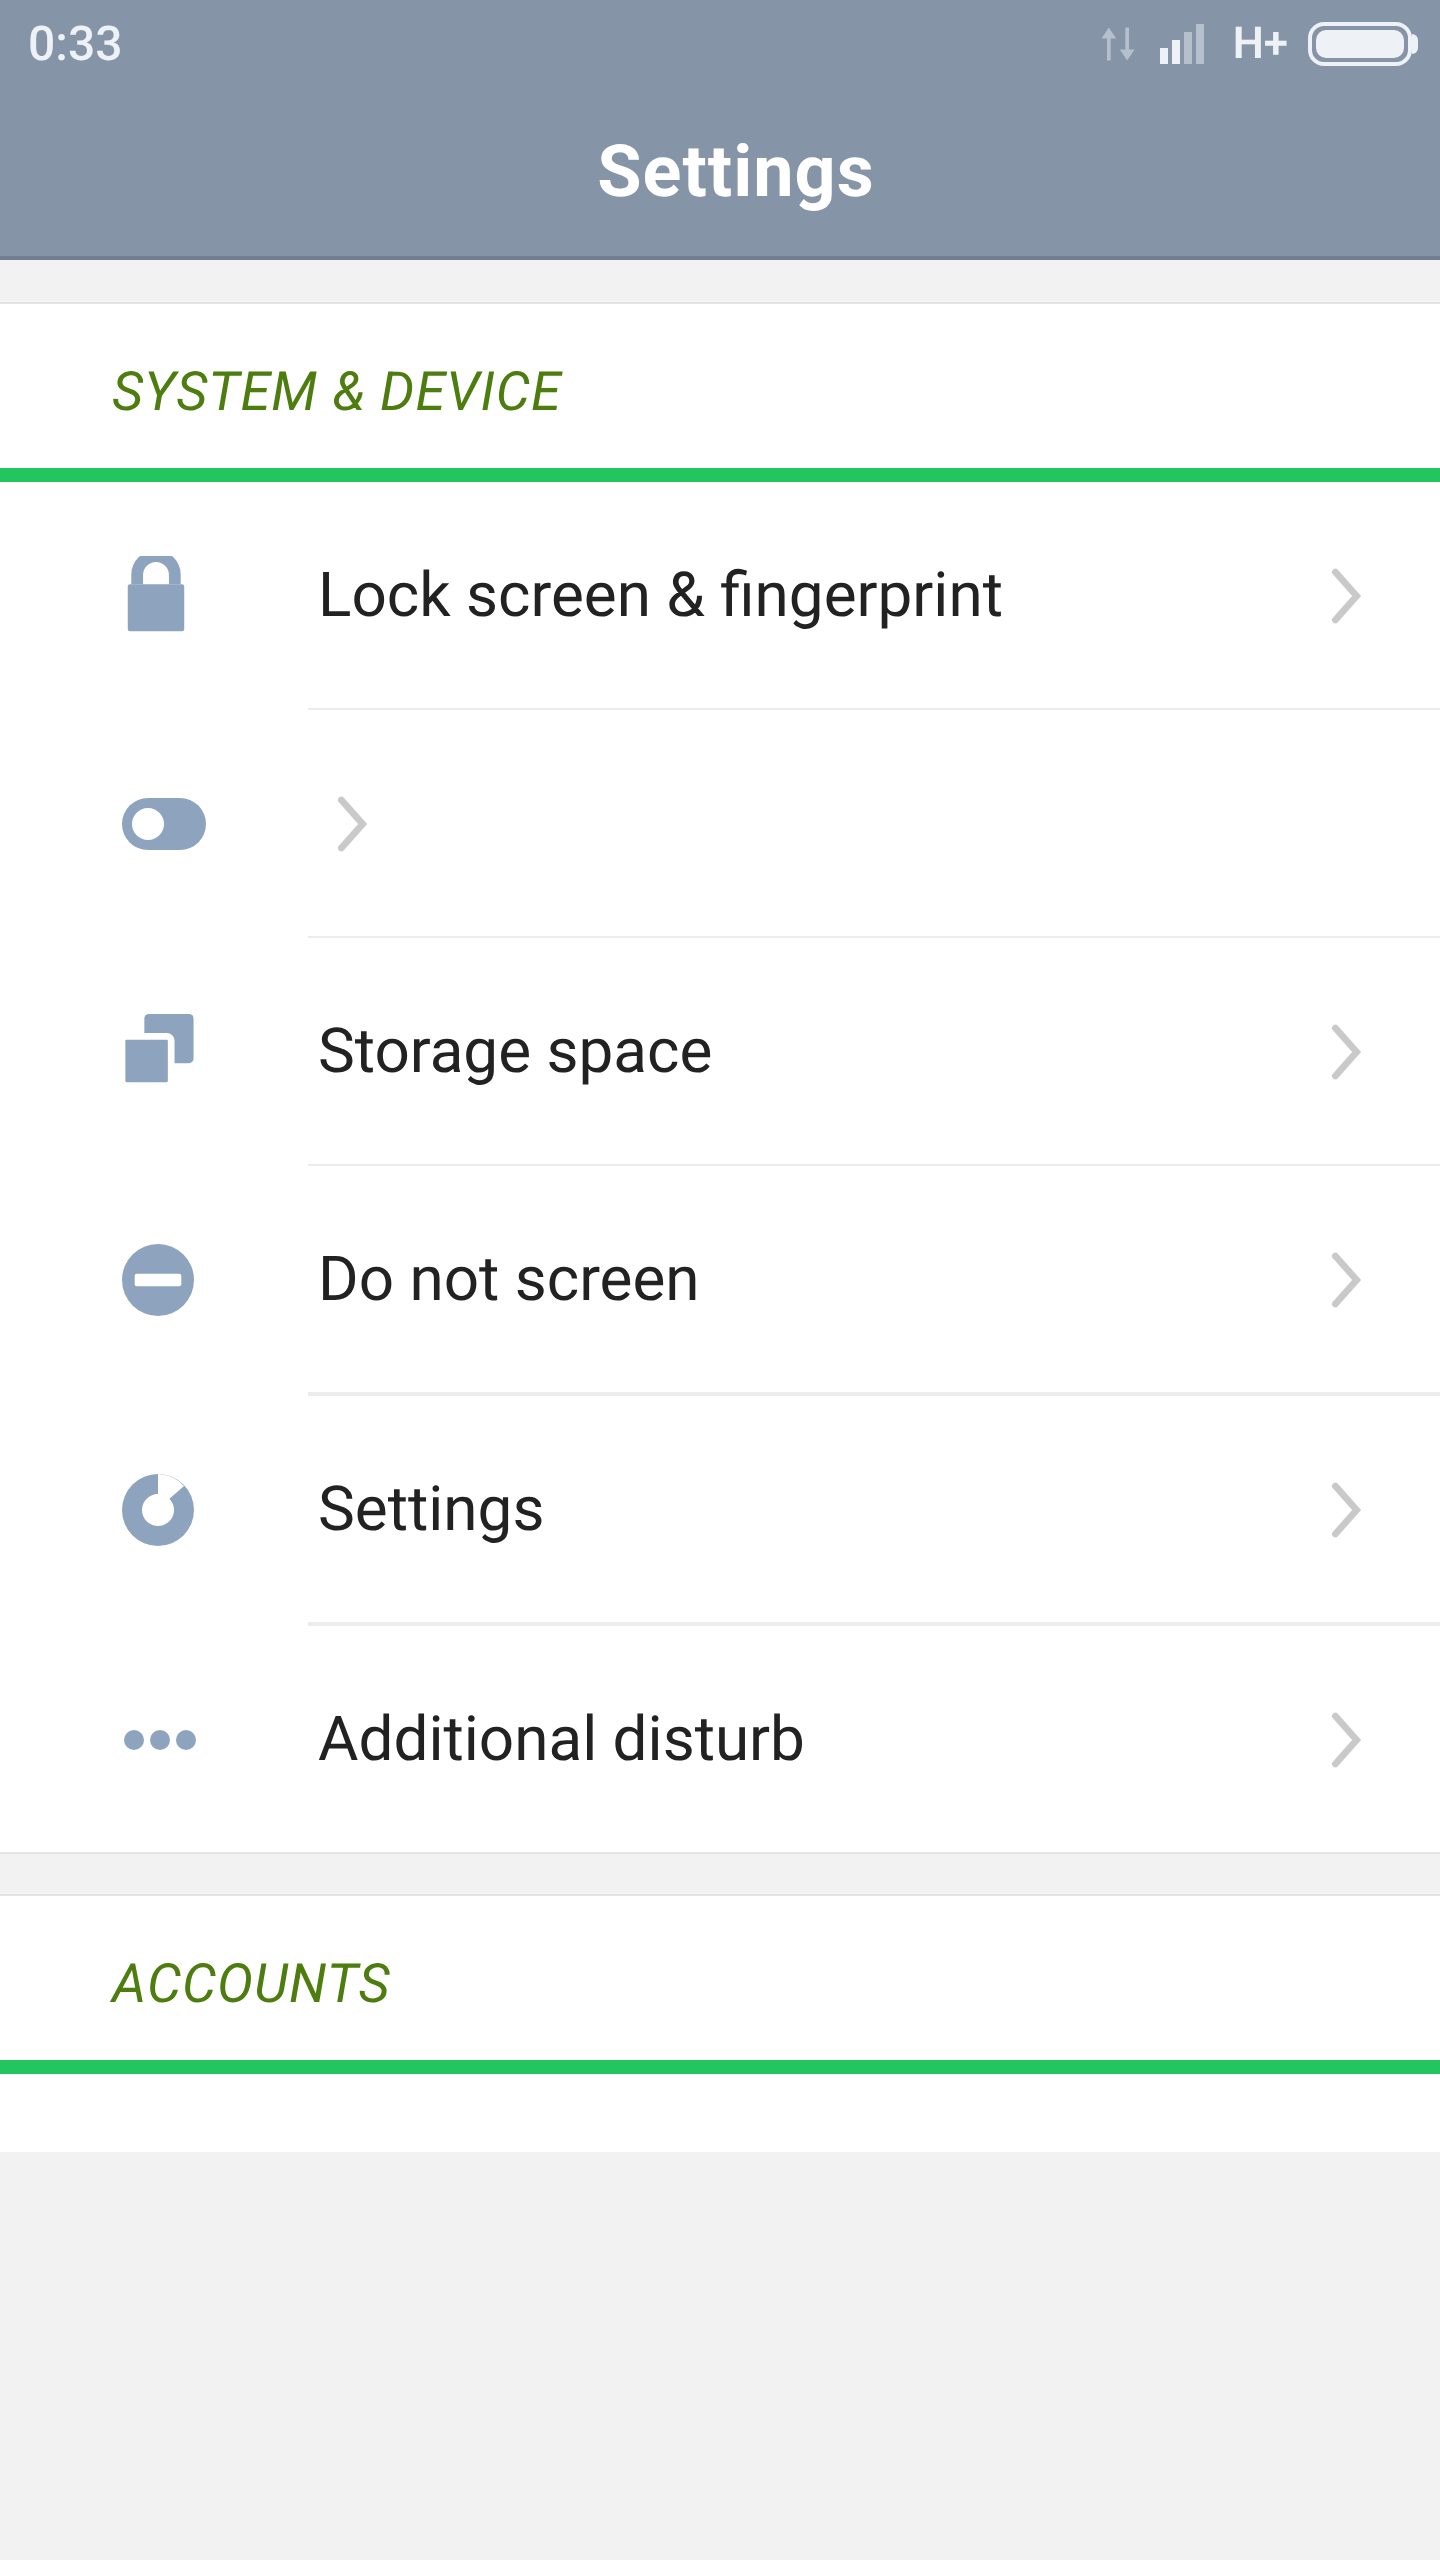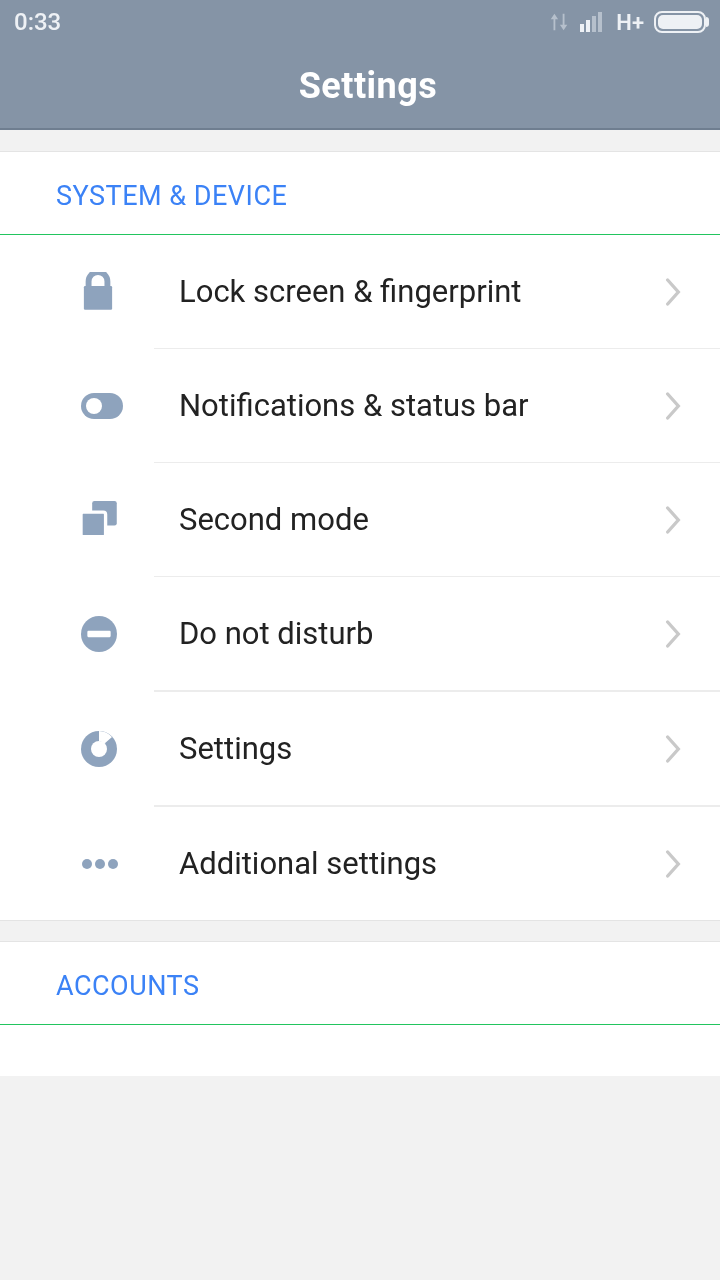--- a/index.html
+++ b/index.html
@@ -96,31 +96,32 @@
   .gap {
     height: 22px;
     background: #f2f2f2;
     border-bottom: 1px solid #e4e4e4;
   }
   .section-header {
     background: #fff;
     padding: 28px 56px 22px 56px;
     font-size: 27px;
     letter-spacing: 0.5px;
-    color: #3b82f6;
-    border-bottom: 1px solid #22c55e;
+    color: #4d7c0f;
+    border-bottom: 7px solid #22c55e;
+    font-style: italic;
   }
   .list {
     background: #fff;
   }
   .row {
     display: flex;
     align-items: center;
     height: 113px;
-    padding-left: 81px;
+    padding-left: 61px;
     padding-right: 30px;
   }
   .row-icon {
     width: 98px;
     display: flex;
     align-items: center;
     justify-content: flex-start;
     color: #8ea3bd;
   }
   .row-label {
@@ -206,53 +207,52 @@
       </div>
       <div class="row-divider"></div>
 
       <div class="row">
         <span class="row-icon">
           <svg width="42" height="26" viewBox="0 0 42 26">
             <rect x="0" y="0" width="42" height="26" rx="13" fill="#8ea3bd"></rect>
             <circle cx="13" cy="13" r="8" fill="#fff"></circle>
           </svg>
         </span>
-        <span class="row-label">Notifications &amp; status bar</span>
         <span class="row-chevron">
           <svg width="16" height="28" viewBox="0 0 12 20">
               <path d="M2 1 L10 10 L2 19" fill="none" stroke="#c9c9c9" stroke-width="2.5" stroke-linecap="round"></path>
             </svg>
         </span>
       </div>
       <div class="row-divider"></div>
 
       <div class="row">
         <span class="row-icon">
           <svg width="38" height="38" viewBox="0 0 34 34">
             <rect x="10" y="0" width="22" height="22" rx="2" fill="#8ea3bd"></rect>
             <rect x="0" y="10" width="22" height="22" rx="2" fill="#8ea3bd" stroke="#fff" stroke-width="3"></rect>
           </svg>
         </span>
-        <span class="row-label">Second mode</span>
+        <span class="row-label">Storage space</span>
         <span class="row-chevron">
           <svg width="16" height="28" viewBox="0 0 12 20">
               <path d="M2 1 L10 10 L2 19" fill="none" stroke="#c9c9c9" stroke-width="2.5" stroke-linecap="round"></path>
             </svg>
         </span>
       </div>
       <div class="row-divider"></div>
 
       <div class="row">
         <span class="row-icon">
           <svg width="36" height="36" viewBox="0 0 34 34">
             <circle cx="17" cy="17" r="17" fill="#8ea3bd"></circle>
             <rect x="6" y="14" width="22" height="6" rx="1" fill="#fff"></rect>
           </svg>
         </span>
-        <span class="row-label">Do not disturb</span>
+        <span class="row-label">Do not screen</span>
         <span class="row-chevron">
           <svg width="16" height="28" viewBox="0 0 12 20">
               <path d="M2 1 L10 10 L2 19" fill="none" stroke="#c9c9c9" stroke-width="2.5" stroke-linecap="round"></path>
             </svg>
         </span>
       </div>
       <div class="row-divider"></div>
 
       <div class="row-divider"></div>
 
@@ -276,21 +276,21 @@
       <div class="row-divider"></div>
 
       <div class="row">
         <span class="row-icon">
           <svg width="38" height="12" viewBox="0 0 38 12">
             <circle cx="6" cy="6" r="5" fill="#8ea3bd"></circle>
             <circle cx="19" cy="6" r="5" fill="#8ea3bd"></circle>
             <circle cx="32" cy="6" r="5" fill="#8ea3bd"></circle>
           </svg>
         </span>
-        <span class="row-label">Additional settings</span>
+        <span class="row-label">Additional disturb</span>
         <span class="row-chevron">
           <svg width="16" height="28" viewBox="0 0 12 20">
               <path d="M2 1 L10 10 L2 19" fill="none" stroke="#c9c9c9" stroke-width="2.5" stroke-linecap="round"></path>
             </svg>
         </span>
       </div>
 
     </div>
 
     <div class="section-footer-gap"></div>

